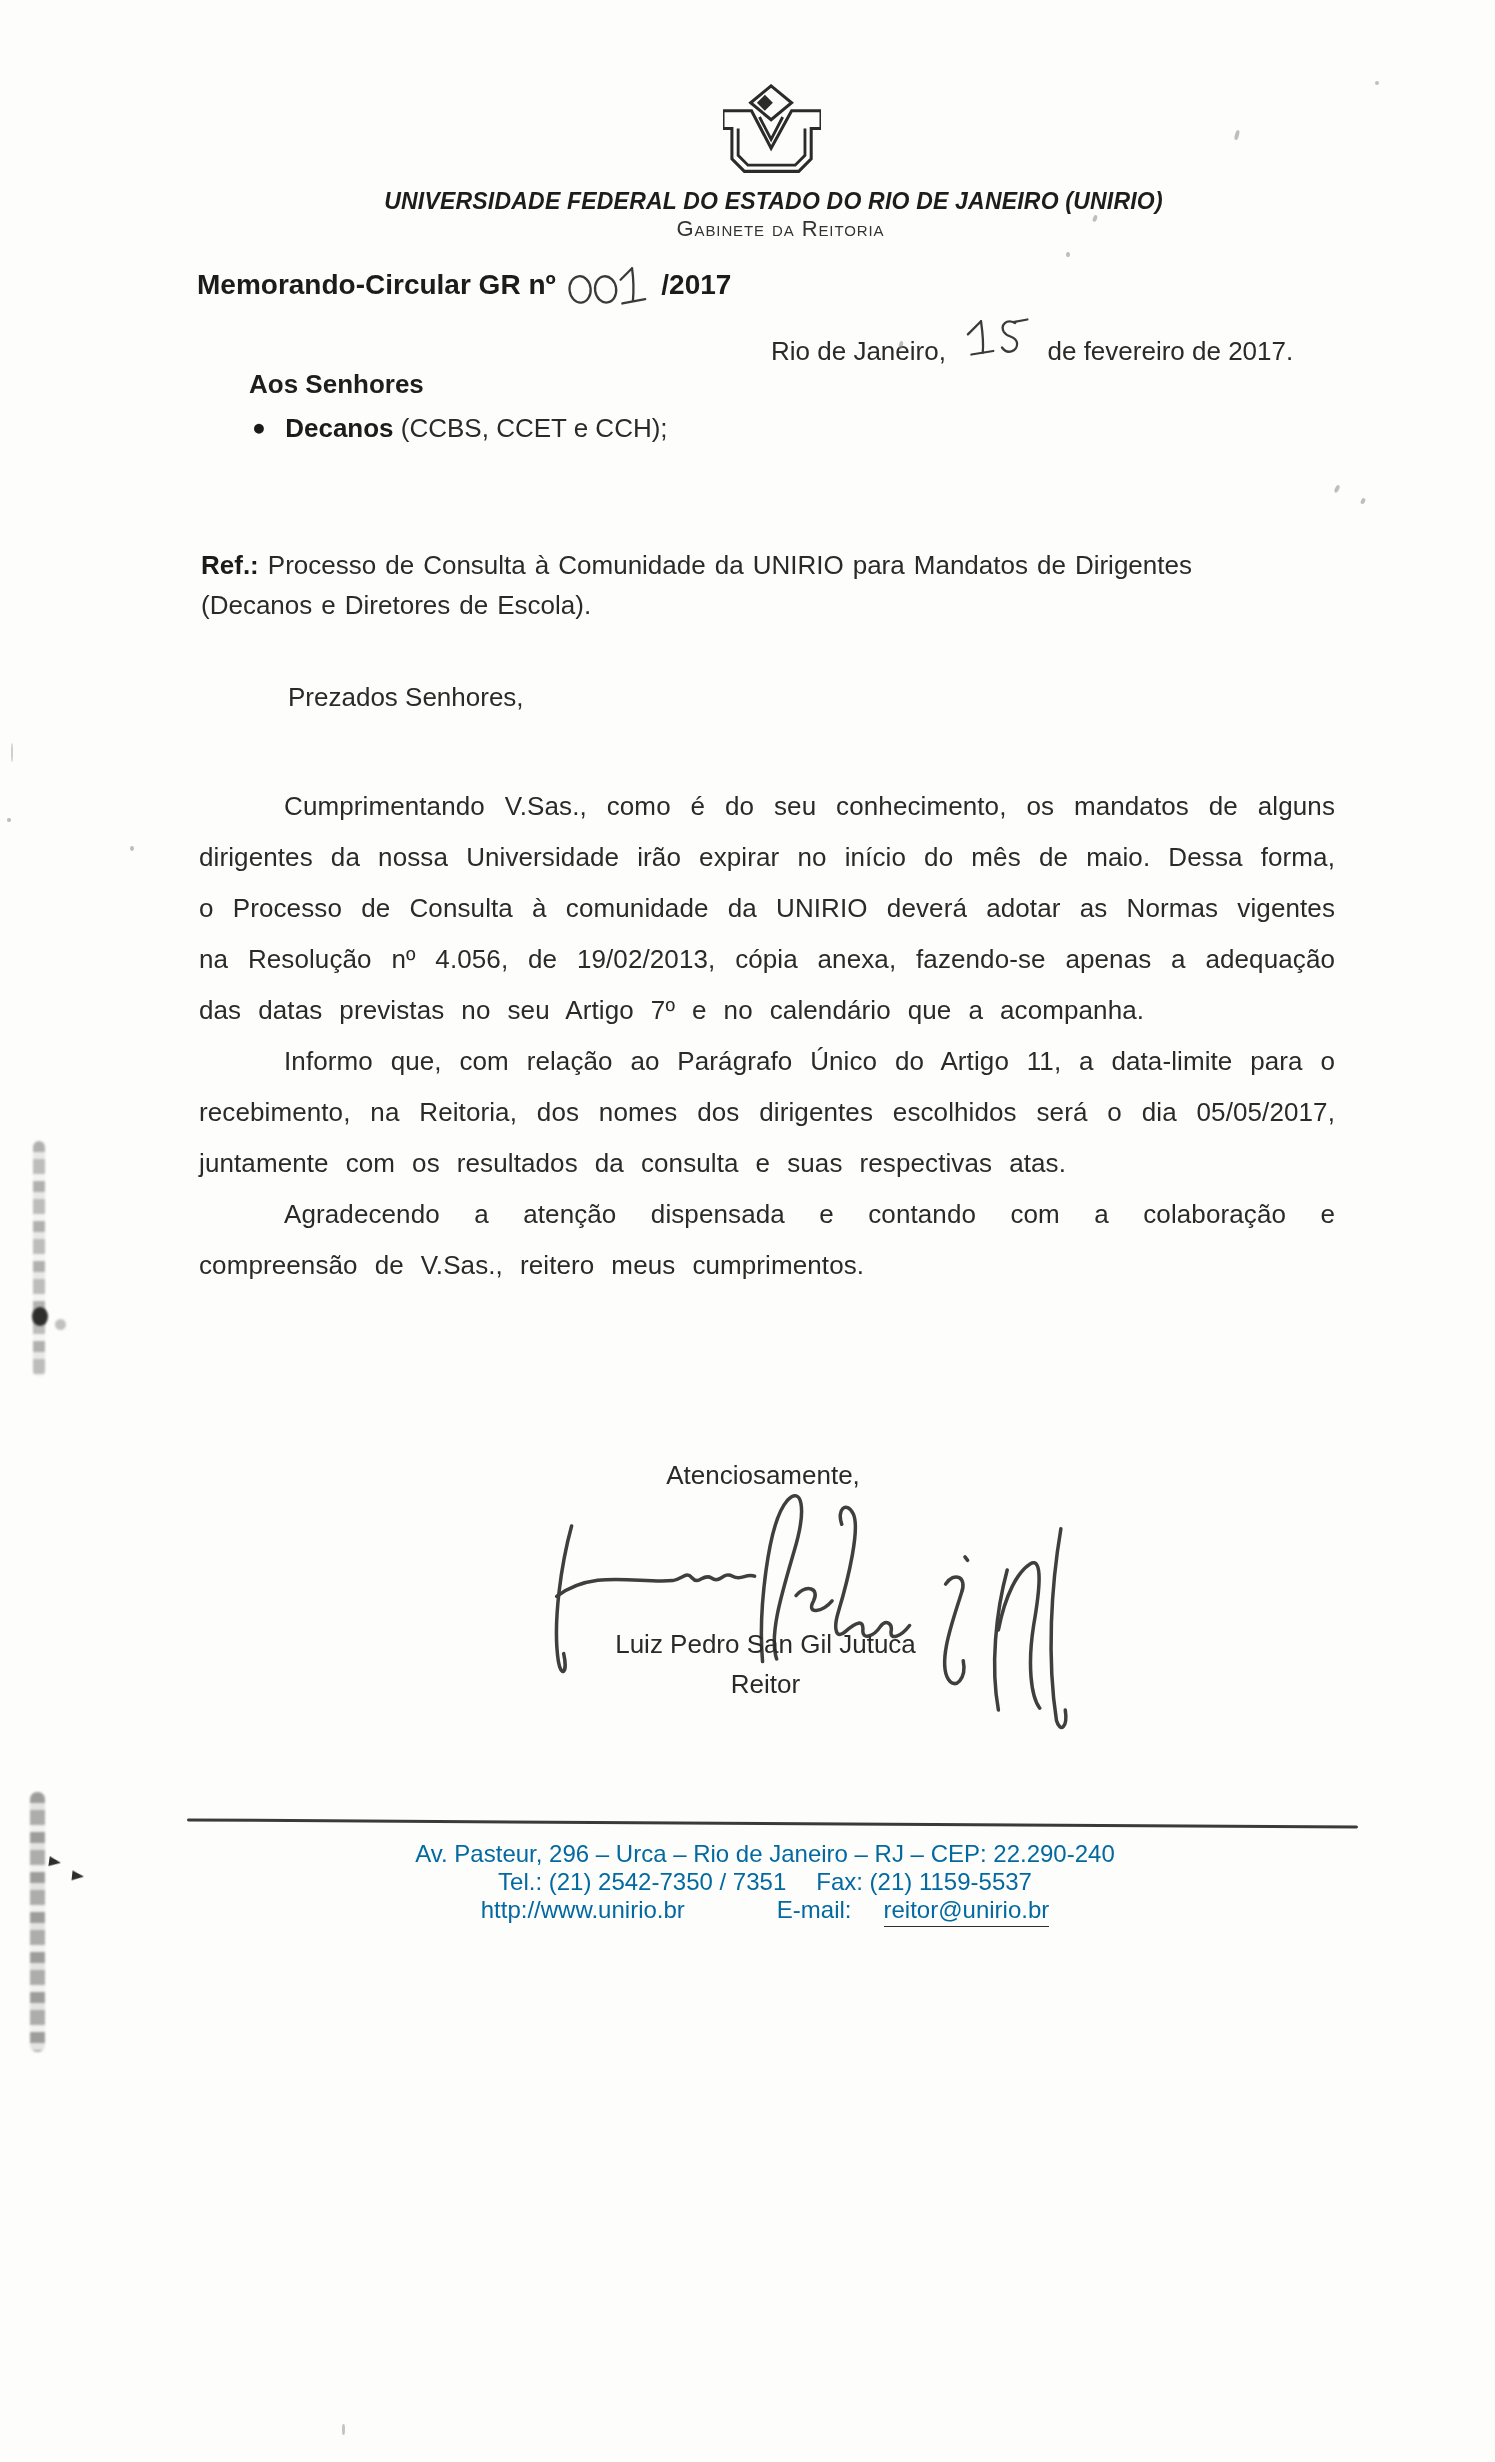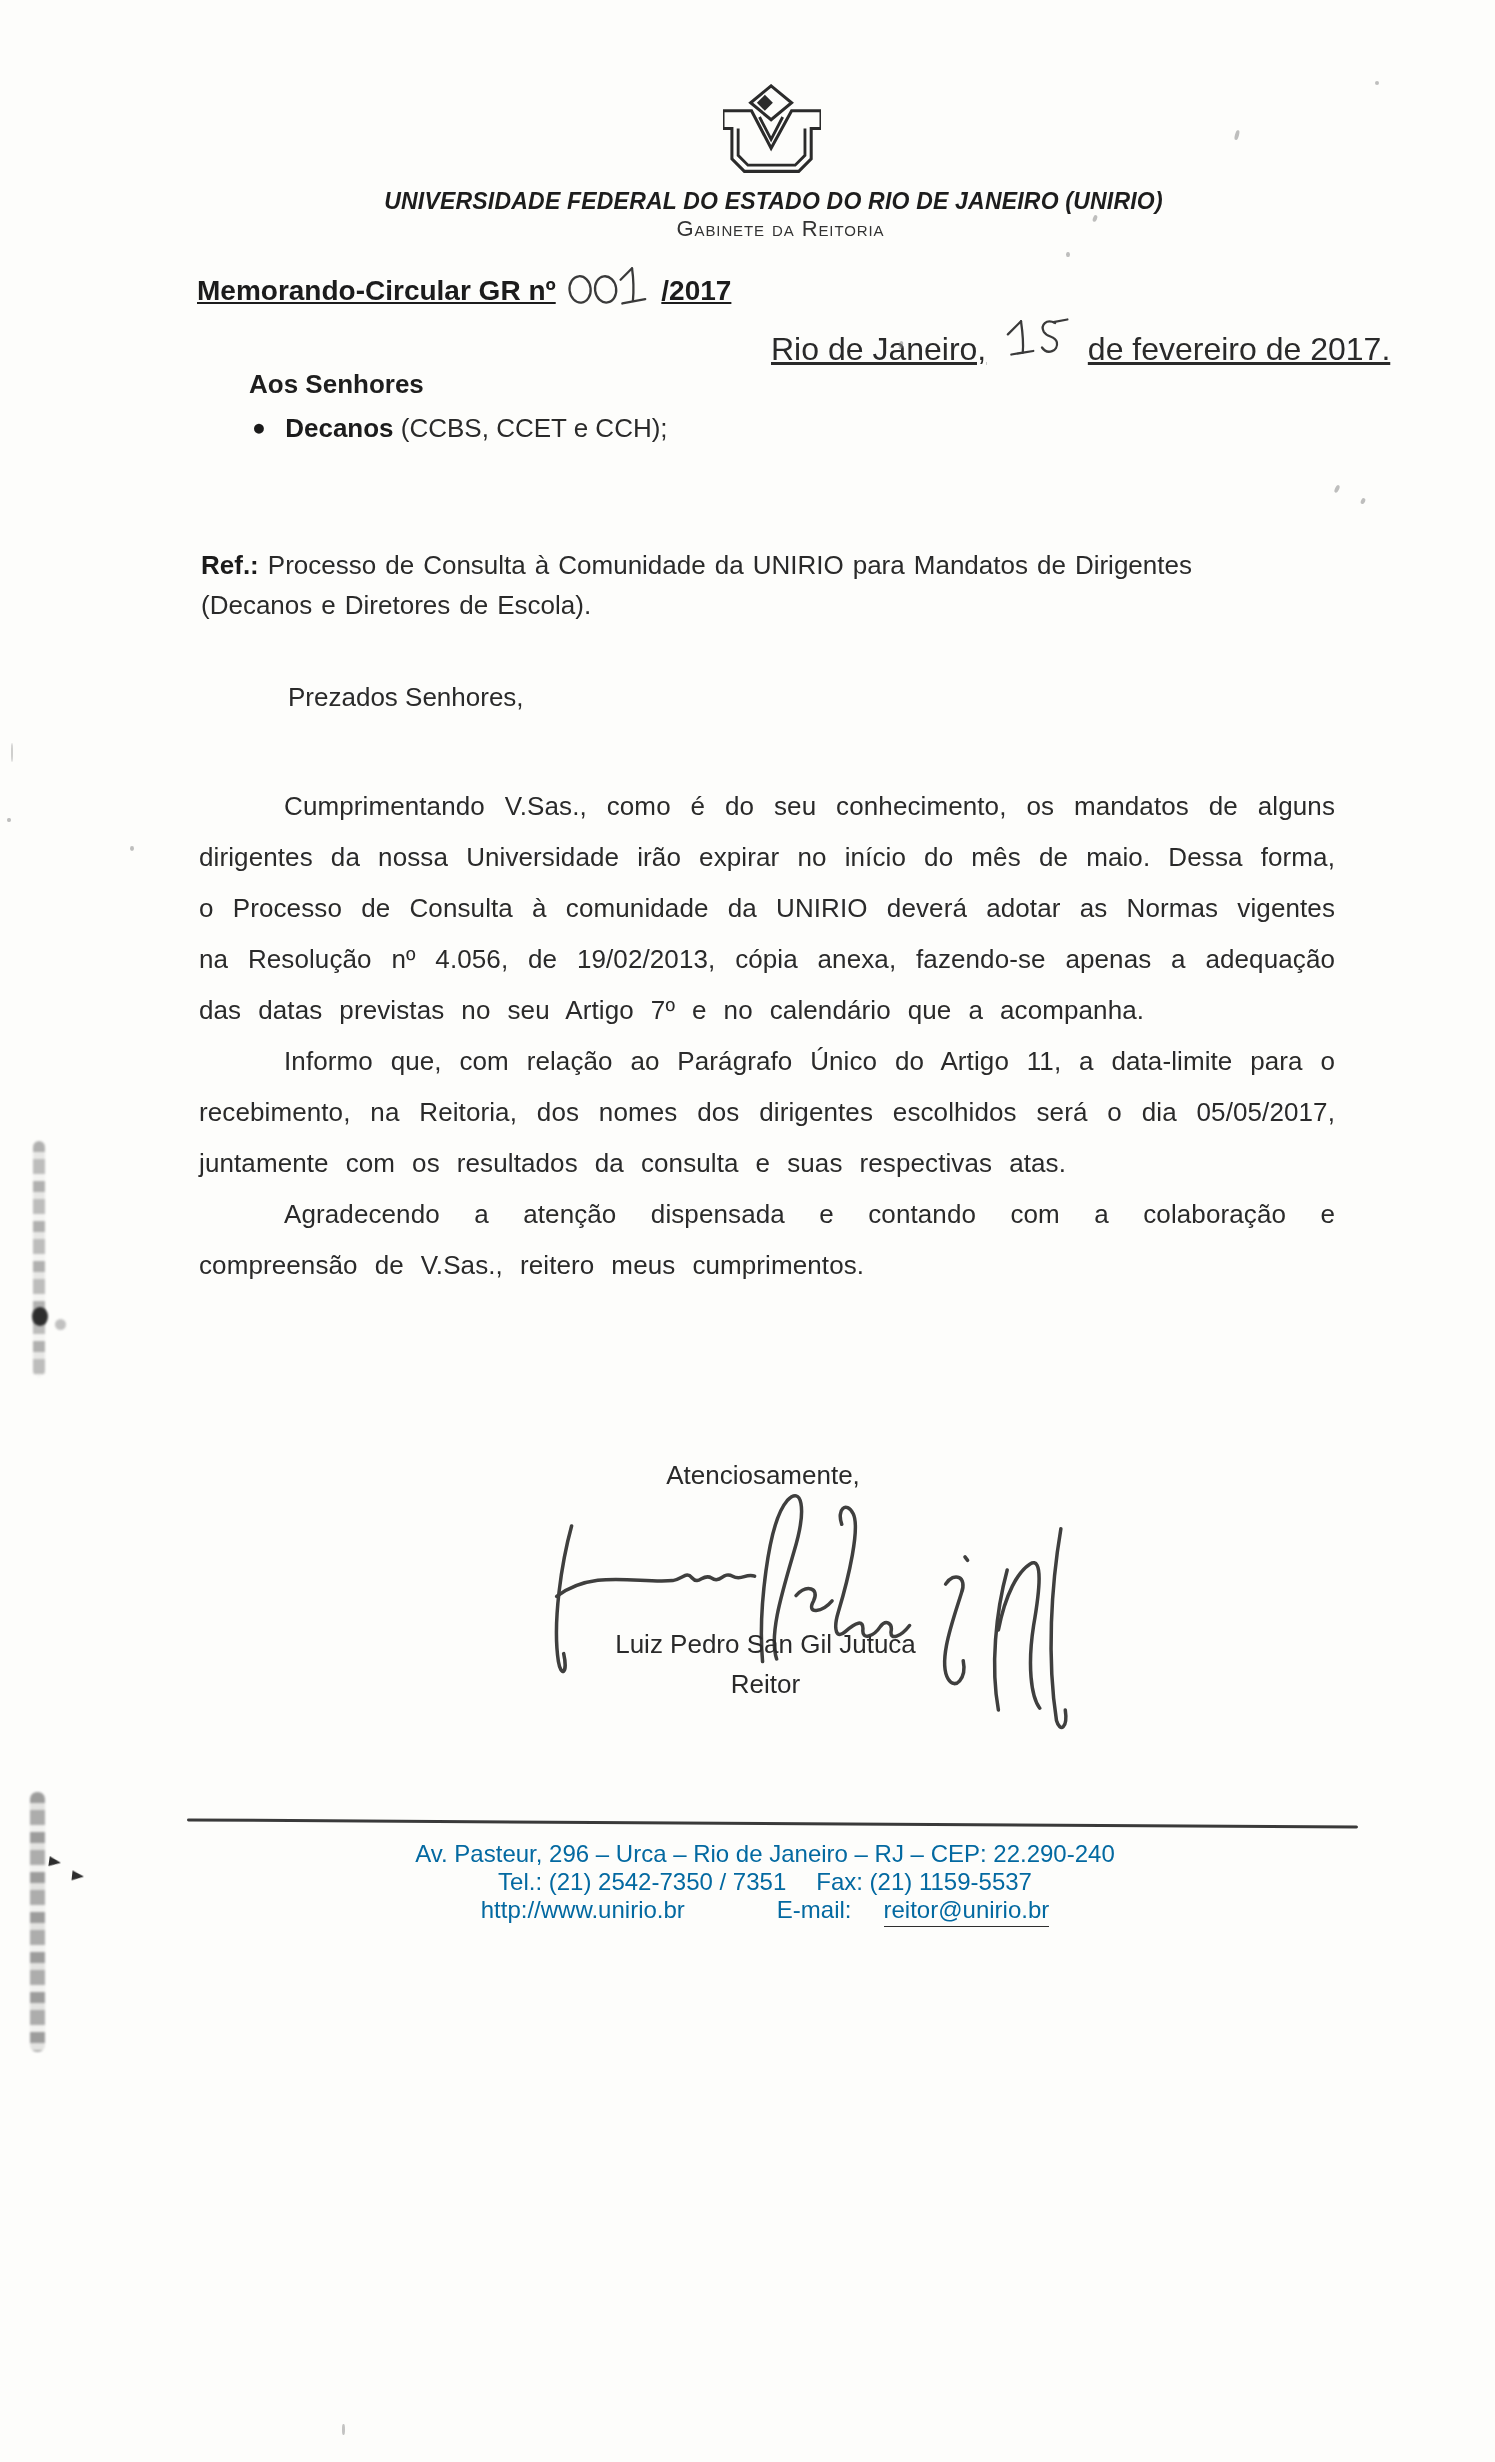--- a/index.html
+++ b/index.html
@@ -18,27 +18,27 @@
     left:114px;top:188px;width:1319px;
     text-align:center;font-weight:bold;font-size:23px;letter-spacing:0.2px;color:#1d1d1d;font-style:italic;
   }
   #office-line{
     left:165px;top:216px;width:1231px;
     text-align:center;font-variant:small-caps;font-size:22px;letter-spacing:0.9px;color:#333;
   }
   
   #memo-line{
     left:197px;top:263px;font-size:28px;font-weight:bold;color:#1c1c1c;
-    white-space:nowrap;display:flex;align-items:flex-end;text-decoration:underline;
+    white-space:nowrap;display:flex;align-items:center;
   }
   .hand{display:inline-block;vertical-align:-7px;}
   
   #date-line{
-    left:771px;top:326px;font-size:32px;color:#2a2a2a;white-space:nowrap;
-    display:flex;align-items:baseline;text-decoration:underline;
+    left:771px;top:326px;font-size:26px;color:#2a2a2a;white-space:nowrap;
+    display:flex;align-items:baseline;
   }
   
   #to-heading{left:249px;top:369px;font-size:26px;font-weight:bold;color:#1e1e1e;}
   #recipient-row{left:252px;top:413px;font-size:26px;color:#2a2a2a;}
   #recipient-row .bullet{font-size:23px;vertical-align:1.8px;margin-right:19.3px;color:#1a1a1a;}
   #recipient-row b{color:#1c1c1c;}
   
   #ref-block{
     left:201px;top:545px;width:1055px;
     font-size:26px;line-height:40px;color:#2a2a2a;word-spacing:1.8px;

